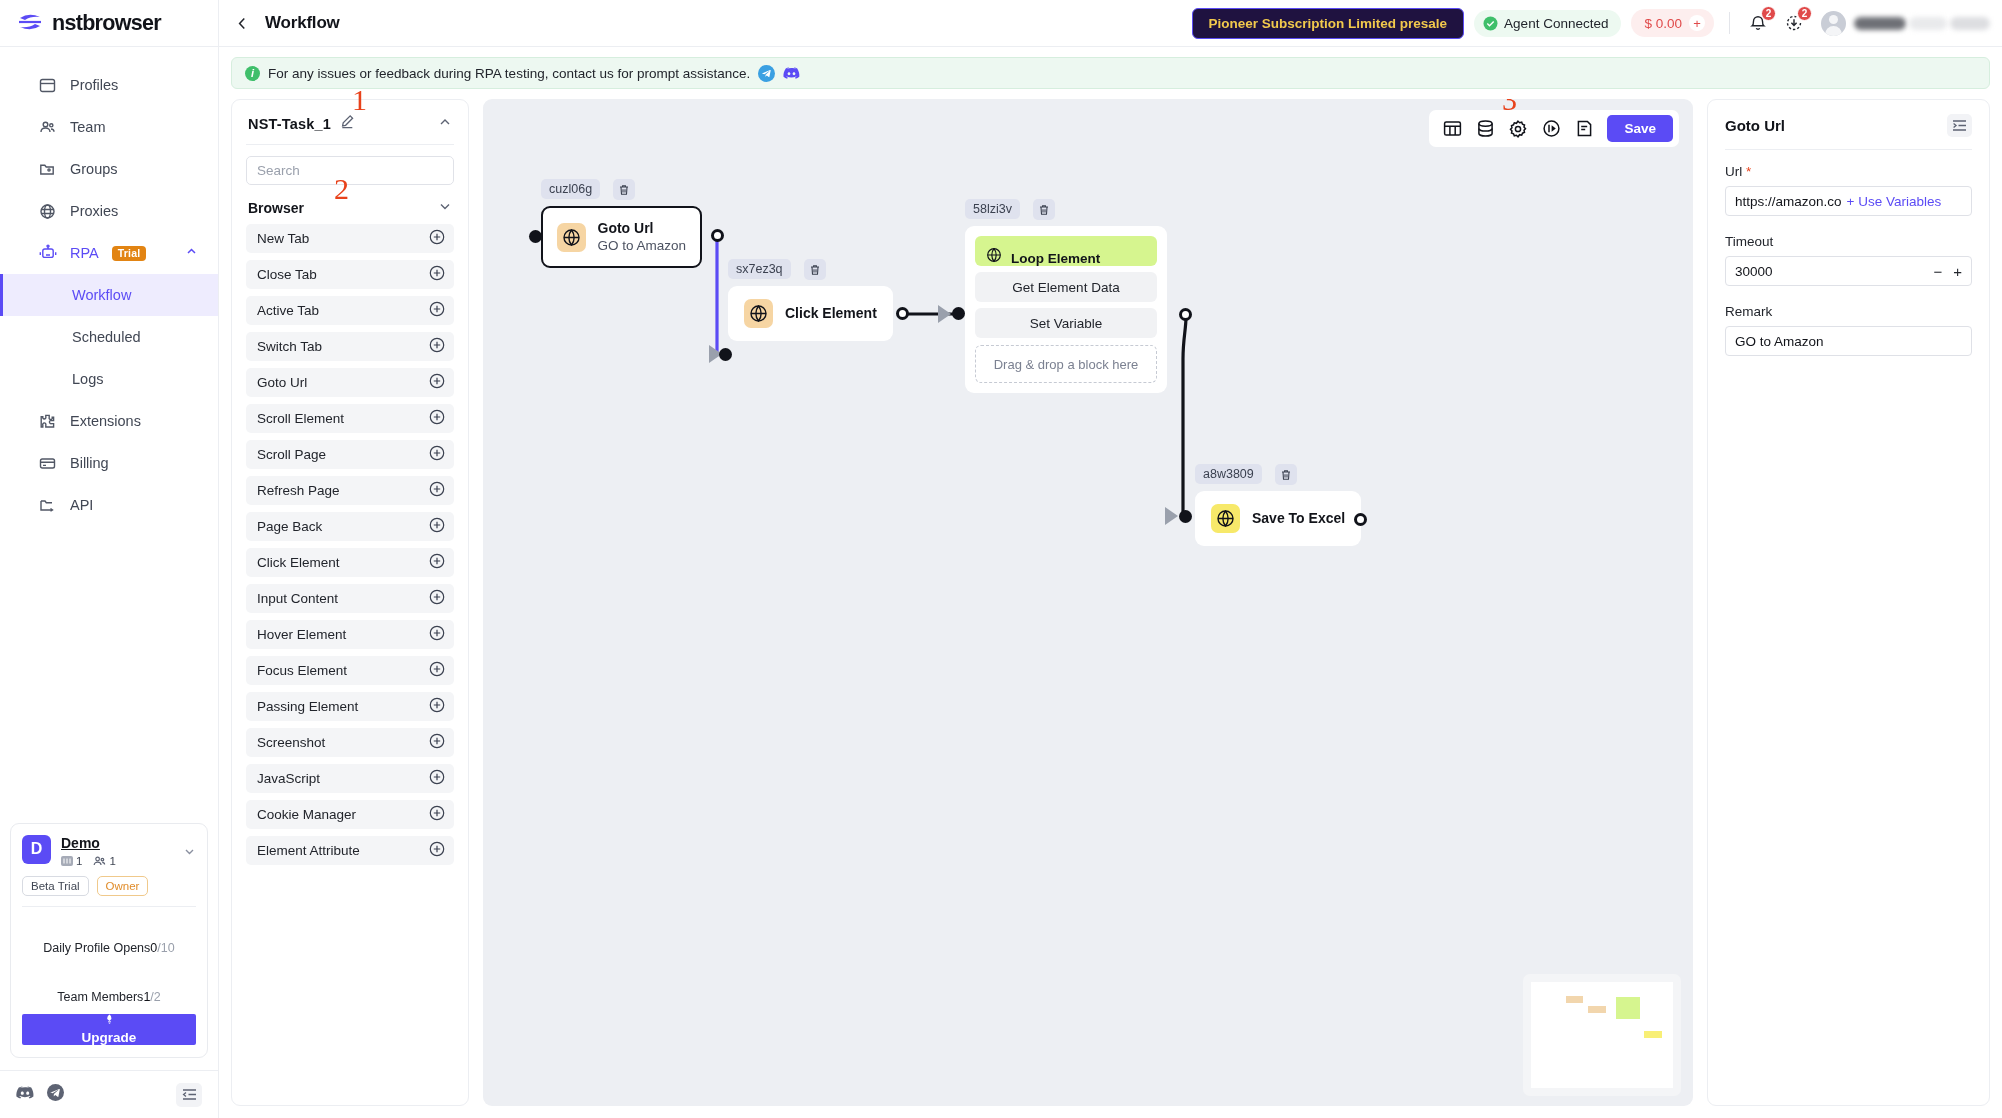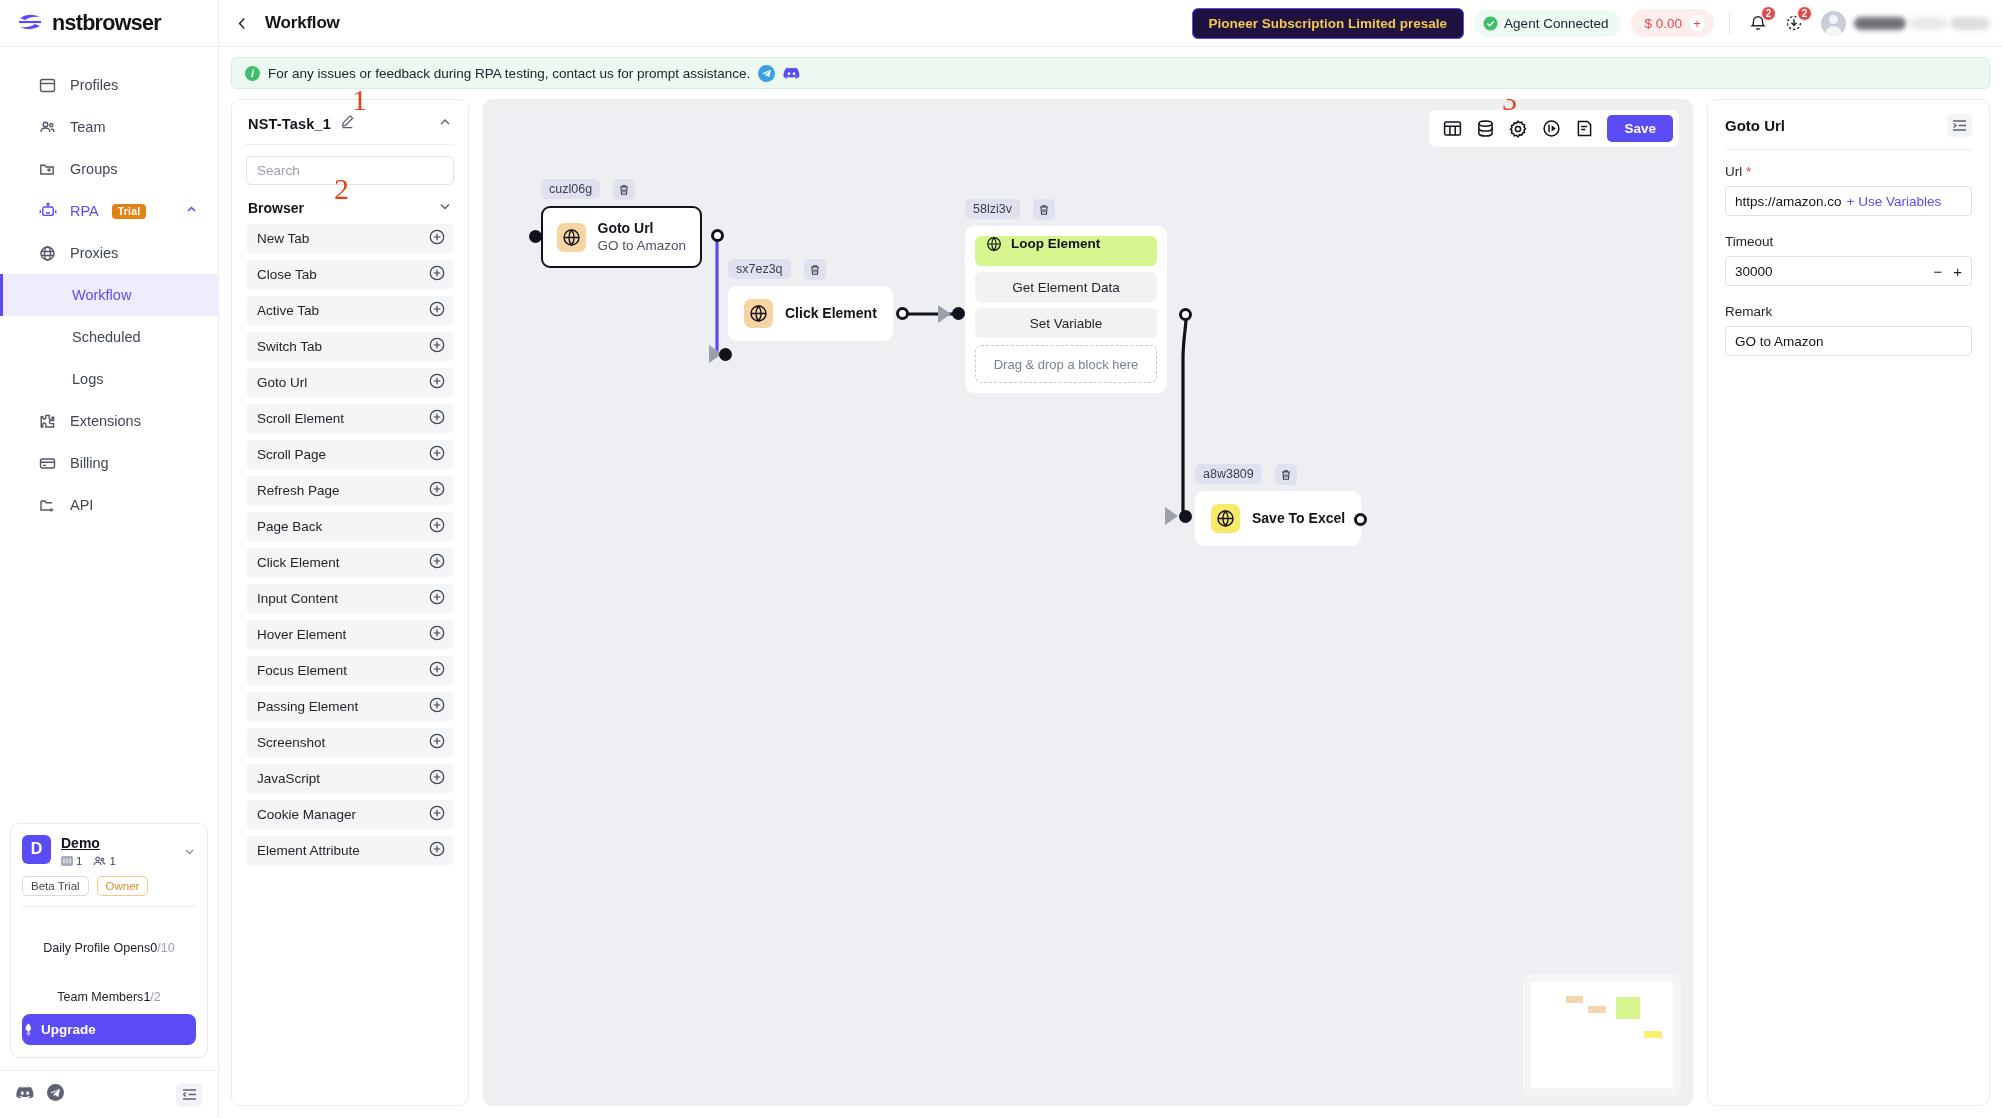--- a/index.html
+++ b/index.html
@@ -72,24 +72,24 @@
   }
   .tag.owner { border-color: #f0c98b; color: #e08c2a; }
   .acc-div { height: 1px; background: #eceef2; margin: 10px 0 8px; }
   .acc-row {
     display: flex; justify-content: center; align-items: center;
     font-size: 12.5px; color: #22252c; padding: 1.5px 0; margin-top: 32px;
   }
   .acc-row .num { color: #12141a; font-weight: 400; }
   .acc-row .num span.dim { color: #9aa0ac; }
   .upgrade-btn {
-    margin-top: 9px; width: 100%; height: 31px; border: none; border-radius: 8px;
+    margin-top: 9px; width: 100%; height: 31px; border: none; border-radius: 2px;
     background: #5b4bf5; color: #fff; font-size: 13.5px; font-weight: 700;
     display: flex; align-items: center; justify-content: flex-start; gap: 6px;
-    cursor: pointer; font-family: inherit;
+    cursor: pointer; font-family: inherit; flex-direction: column;
   }
   .side-foot {
     height: 48px; border-top: 1px solid #eceef2;
     display: flex; align-items: center; padding: 0 16px; gap: 13px;
   }
   .side-foot .grow { flex: 1; }
   .collapse-btn {
     width: 26px; height: 24px; border-radius: 5px; background: #f2f3f6;
     display: flex; align-items: center; justify-content: center; cursor: pointer;
   }
@@ -236,21 +236,21 @@
   .node-ic.orange { background: #f6d5a3; }
   .node-ic.yellow { background: #f7e96a; }
   .node-title { font-size: 14px; font-weight: 700; color: #12141a; line-height: 1.35; }
   .node-sub { font-size: 13.5px; color: #4d5362; line-height: 1.35; }
 
   .loop-card {
     background: #fff; border-radius: 9px; padding: 10px; width: 202px;
   }
   .loop-head {
     background: #d6f58f; border-radius: 6px; height: 30px;
-    display: flex; align-items: flex-start; gap: 9px; padding: 0 11px;
+    display: flex; align-items: flex-end; gap: 9px; padding: 0 11px;
     font-size: 13.5px; font-weight: 700; color: #12141a; cursor: pointer;
   }
   .loop-row {
     background: #f1f2f4; border-radius: 6px; height: 30px;
     display: flex; align-items: center; justify-content: center;
     font-size: 13.5px; color: #22252c; margin-top: 6px; cursor: pointer;
   }
   .loop-drop {
     border: 1px dashed #c6cad3; border-radius: 6px; height: 38px;
     display: flex; align-items: center; justify-content: center;
@@ -343,47 +343,47 @@
       </div>
       <div class="nav-item">
         <span class="ic">
           <svg width="17" height="17" viewBox="0 0 17 17" fill="none" stroke="#515765" stroke-width="1.4">
               <path d="M1.8 4.2h4l1.4 1.8h7V13H1.8z"></path>
               <circle cx="10" cy="9" r="1.1"></circle>
             </svg>
         </span>
         <span>Groups</span>
       </div>
+      <div class="nav-item">
+        <span class="ic">
+          <svg width="17" height="17" viewBox="0 0 17 17" fill="none" stroke="#515765" stroke-width="1.4">
+              <circle cx="8.5" cy="8.5" r="6.5"></circle>
+              <path d="M2.4 6.5h12.2M2.4 10.5h12.2"></path>
+              <ellipse cx="8.5" cy="8.5" rx="3" ry="6.5"></ellipse>
+            </svg>
+        </span>
+        <span>Proxies</span>
+      </div>
+
       <div class="nav-item active-parent">
         <span class="ic">
           <svg width="18" height="18" viewBox="0 0 18 18" fill="none" stroke="#5b4bf5" stroke-width="1.4">
               <rect x="3.8" y="5" width="10.4" height="8.4" rx="2"></rect>
               <path d="M9 2.3v2.6M1.3 8.3v2.6M16.7 8.3v2.6"></path>
               <circle cx="9" cy="2.1" r="1"></circle>
               <path d="M6.6 8.4h.01M11.4 8.4h.01M7 11h4"></path>
             </svg>
         </span>
         <span>RPA</span>
         <span class="badge-trial">Trial</span>
         <span class="chev">
           <svg width="13" height="13" viewBox="0 0 13 13" fill="none" stroke="#5b4bf5" stroke-width="1.5">
               <path d="M3 8l3.5-3.5L10 8"></path>
             </svg>
         </span>
-      </div>
-
-      <div class="nav-item">
-        <span class="ic">
-          <svg width="17" height="17" viewBox="0 0 17 17" fill="none" stroke="#515765" stroke-width="1.4">
-              <circle cx="8.5" cy="8.5" r="6.5"></circle>
-              <path d="M2.4 6.5h12.2M2.4 10.5h12.2"></path>
-              <ellipse cx="8.5" cy="8.5" rx="3" ry="6.5"></ellipse>
-            </svg>
-        </span>
-        <span>Proxies</span>
       </div>
 
       <div class="sub-item selected">
         <span>Workflow</span>
       </div>
       <div class="sub-item">
         <span>Scheduled</span>
       </div>
       <div class="sub-item">
         <span>Logs</span>

